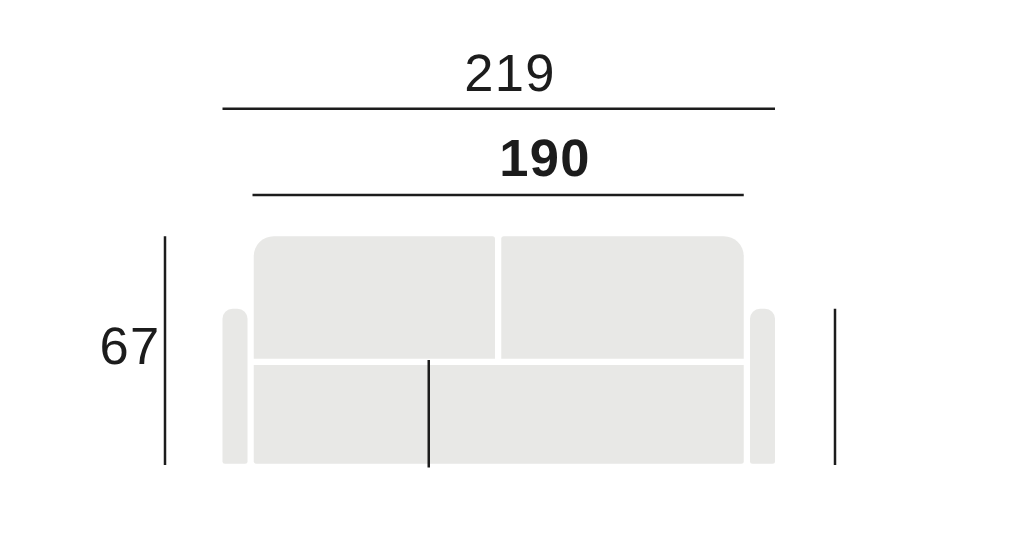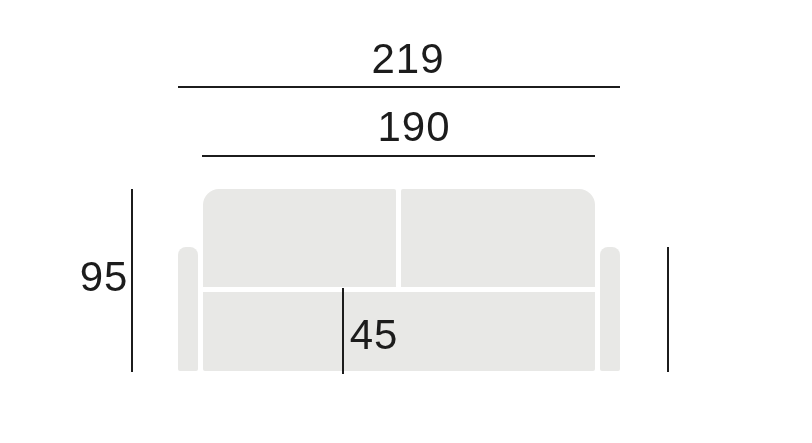--- a/index.html
+++ b/index.html
@@ -53,42 +53,41 @@
   .backrest-right { left: 401px; top: 189px; width: 194px; height: 98px;  border-radius: 2px 16px 0 0; }
   .seat           { left: 203px; top: 292px; width: 392px; height: 79px;  border-radius: 0 0 2px 2px; }
   
   .line-overall-width { left: 178px; top: 86px;  width: 442px; }
   .line-seat-width    { left: 202px; top: 155px; width: 393px; }
   .line-overall-height{ left: 131px; top: 189px; height: 183px; }
   .line-armrest-height{ left: 667px; top: 247px; height: 125px; }
   .line-seat-height   { left: 342px; top: 288px; height: 86px; }
   
   .label-overall-width { left: 408px; top: 59px; }
-  .label-seat-width    { left: 414px; top: 127px; }
+  .label-seat-width    { left: 436px; top: 127px; font-weight: bold; }
   .label-overall-height{ left: 104px; top: 277px; }
   .label-armrest-height{ left: 714px; top: 308px; }
   .label-seat-height   { left: 374px; top: 335px; }
 </style>
 </head>
 <body>
 
 <div class="stage">
 
   <div class="dim-label label-overall-width">219</div>
   <div class="hline line-overall-width"></div>
 
   <div class="dim-label label-seat-width">190</div>
   <div class="hline line-seat-width"></div>
 
-  <div class="dim-label label-overall-height">95</div>
+  <div class="dim-label label-overall-height">67</div>
   <div class="vline line-overall-height"></div>
 
   <div class="vline line-armrest-height"></div>
 
-  <div class="dim-label label-seat-height">45</div>
   <div class="vline line-seat-height"></div>
 
   <div class="part armrest-left"></div>
   <div class="part backrest-left"></div>
   <div class="part backrest-right"></div>
   <div class="part seat"></div>
   <div class="part armrest-right"></div>
 
 </div>
 

